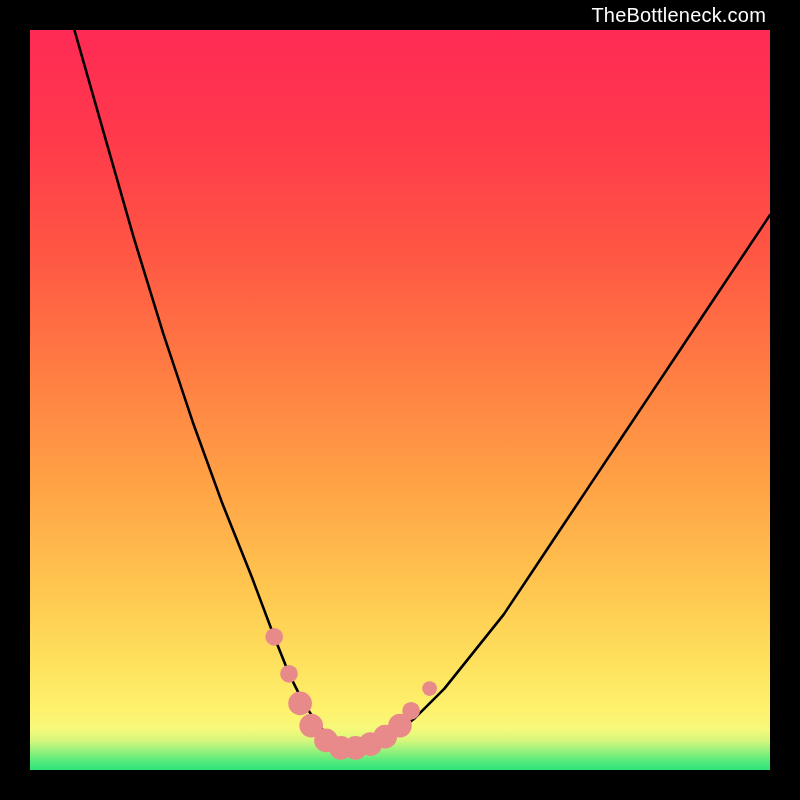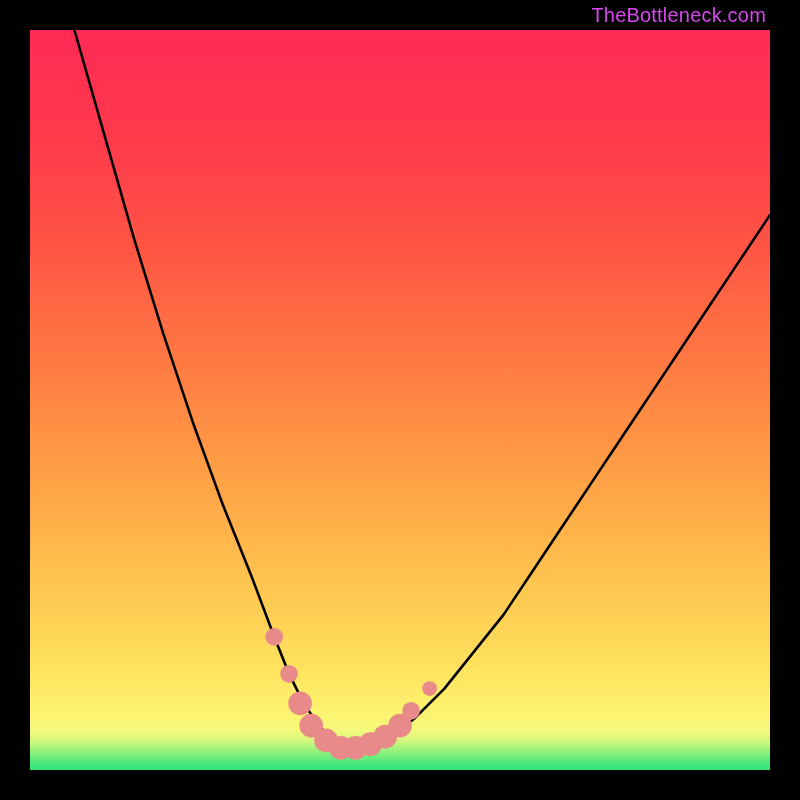--- a/index.html
+++ b/index.html
@@ -27,21 +27,21 @@
     overflow: hidden;
   }
   .gradient {
     position: absolute;
     left: 0; top: 0; right: 0; bottom: 0;
   }
   .watermark {
     position: absolute;
     top: 4px;
     right: 34px;
-    color: #d946ef;
+    color: #ffffff;
     font-size: 20px;
     font-weight: 500;
     letter-spacing: 0.2px;
   }
   svg.curve {
     position: absolute;
     left: 0; top: 0;
     width: 740px;
     height: 740px;
     overflow: visible;

